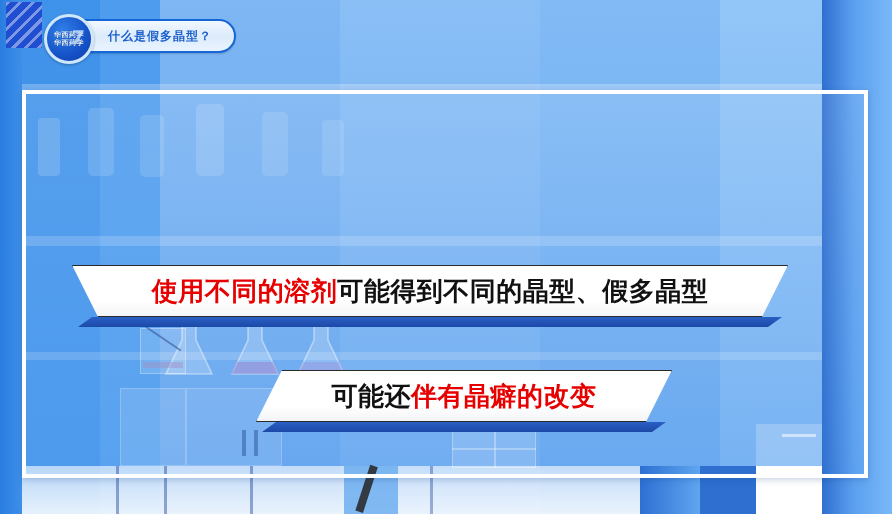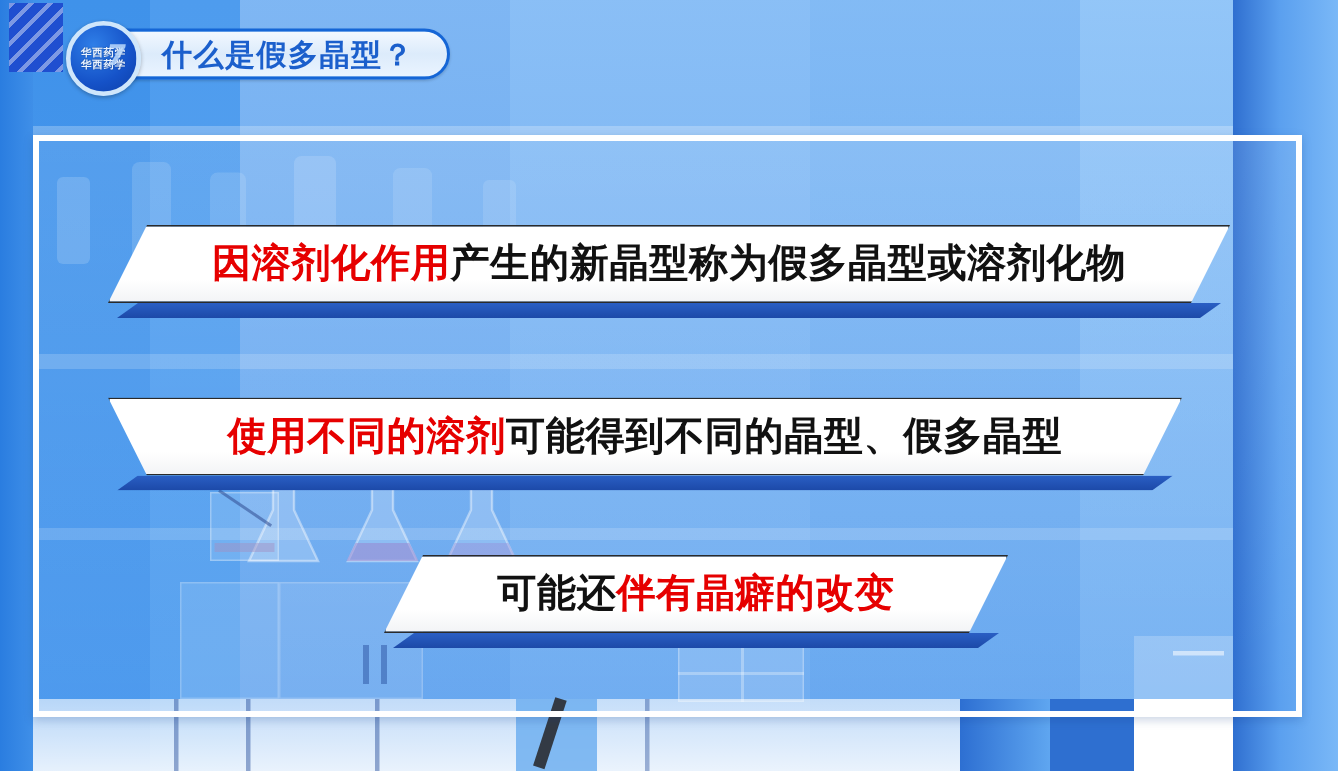--- a/index.html
+++ b/index.html
@@ -44,21 +44,21 @@
   .header { position:absolute; left:44px; top:14px; height:44px; display:flex; align-items:center; }
 
   .pill{
     height:34px; margin-left:22px; padding:0 22px 0 40px;
     display:flex; align-items:center;
     border:2px solid #1566d6; border-radius:18px;
     background:linear-gradient(180deg,#f2f8ff 0%, #dcebfb 50%, #eaf4ff 100%);
     box-shadow:0 1px 2px rgba(0,0,0,.18);
   }
   .pill-text{
-    font-size:20px; font-weight:700; color:#1b5fcc; letter-spacing:1px;
+    font-size:12px; font-weight:700; color:#1b5fcc; letter-spacing:1px;
     white-space:nowrap;
   }
 
   .logo{
     position:absolute; left:0; top:0; width:50px; height:50px; border-radius:50%;
     background:radial-gradient(circle at 35% 30%, #2f7fe8 0%, #1552c8 60%, #0d3fa8 100%);
     border:3px solid #cfe6fb;
     box-shadow:0 1px 3px rgba(0,0,0,.28);
     display:flex; flex-direction:column; align-items:center; justify-content:center;
     overflow:hidden; z-index:3;
@@ -189,26 +189,20 @@
     </div>
     <div class="logo">
       <span class="logo-l1">华西药学</span>
       <span class="logo-l2">华西药学</span>
       <span class="logo-mark">7</span>
     </div>
   </div>
 
   <div class="frame"></div>
 
-  <div class="banner-wrap" style="left:72px;top:150px;width:748px;">
-    <div class="shadowbar"></div>
-    <div class="banner">
-      <span class="btxt"><span class="hl">因溶剂化作用</span><span>产生的新晶型称为假多晶型或溶剂化物</span></span>
-    </div>
-  </div>
 
   <div class="banner-wrap" style="left:256px;top:370px;width:416px;">
     <div class="shadowbar"></div>
     <div class="banner">
       <span class="btxt"><span>可能还</span><span class="hl">伴有晶癖的改变</span></span>
     </div>
   </div>
 
   <div class="banner-wrap" style="left:72px;top:265px;width:716px;">
     <div class="shadowbar"></div>

